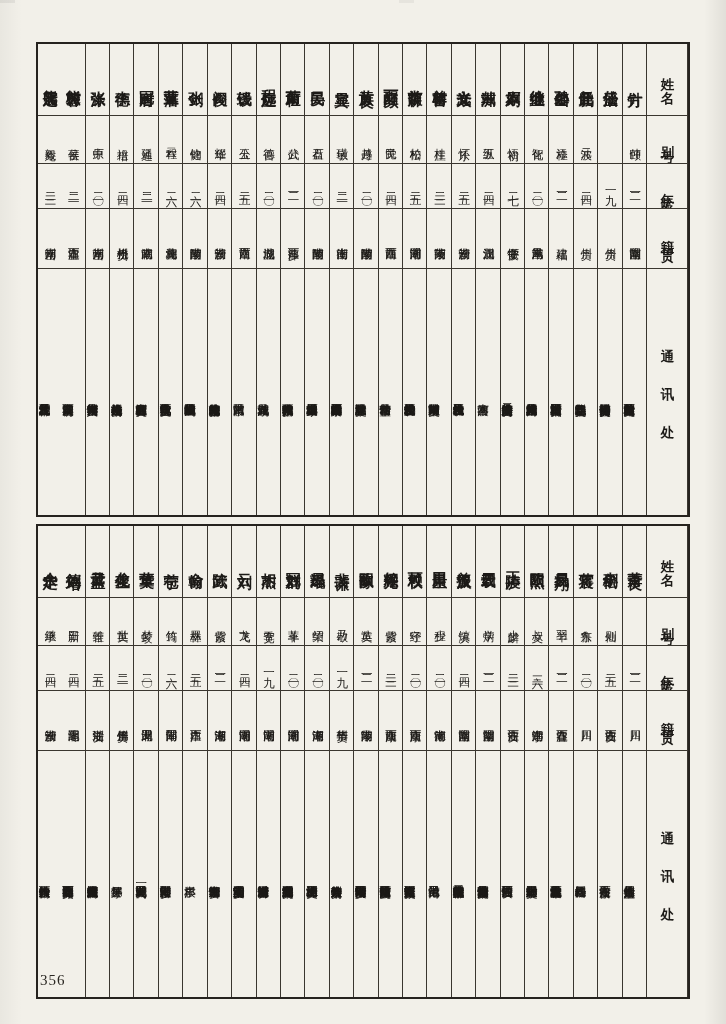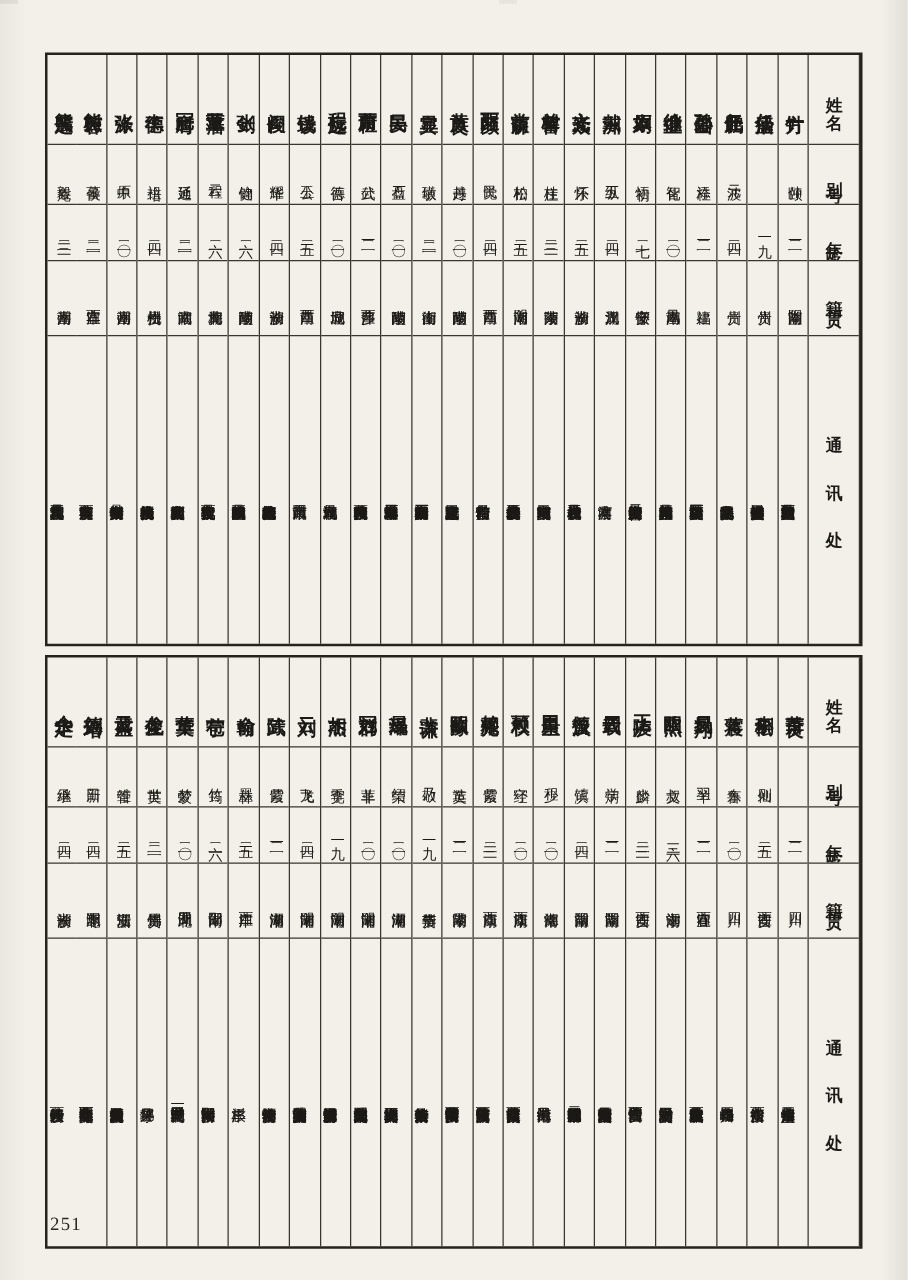--- a/index.html
+++ b/index.html
@@ -964,14 +964,14 @@
           <div class="cell c-native">
             <span class="vtxt">湖南长沙</span>
           </div>
           <div class="cell c-addr">
             <span class="vtxt">长沙大西门外镇泰粮行转</span>
           </div>
         </div>
       </div>
   </div>
 
-  <div class="pagenum">251</div>
+  <div class="pagenum">356</div>
 </div>
 
 </body></html>

